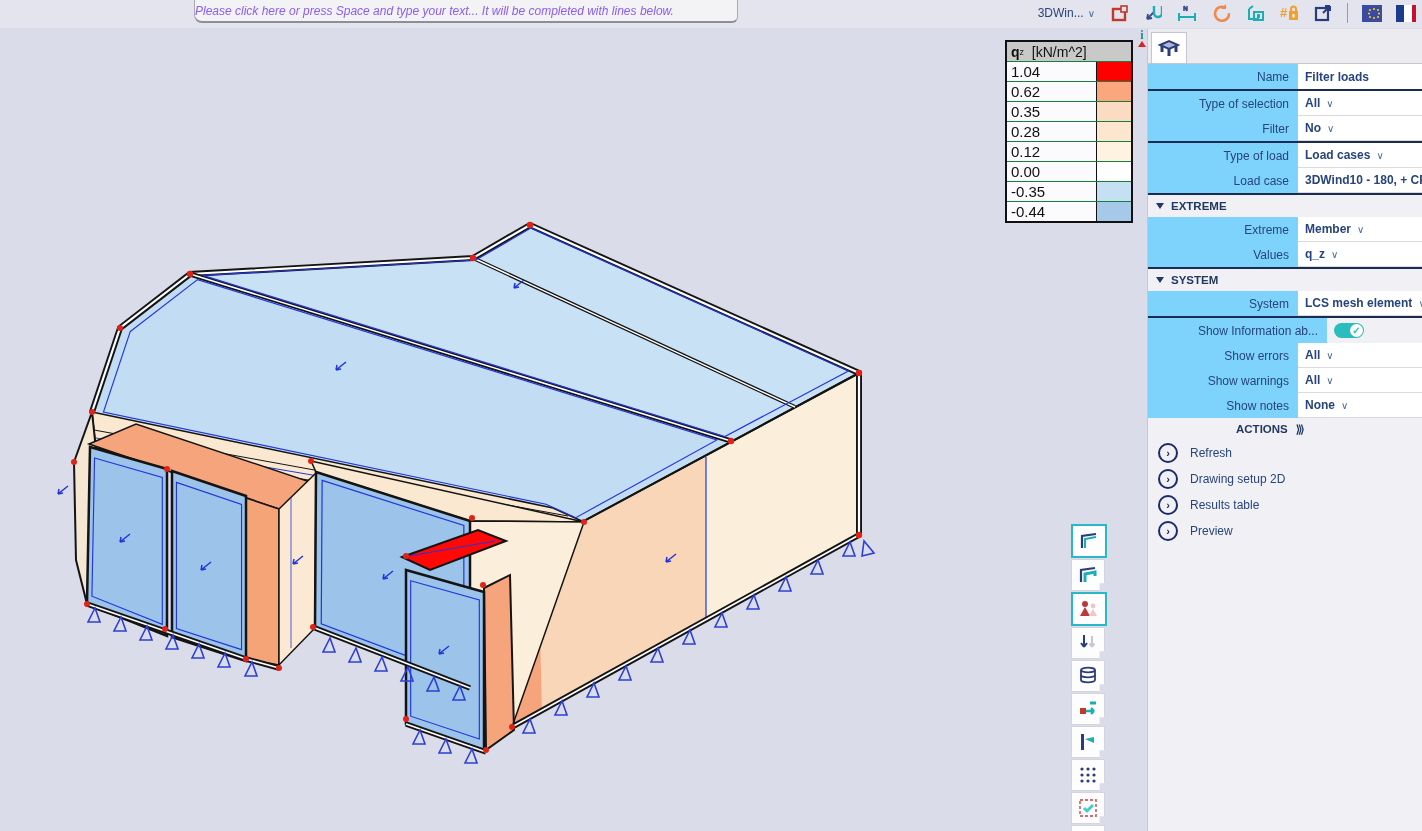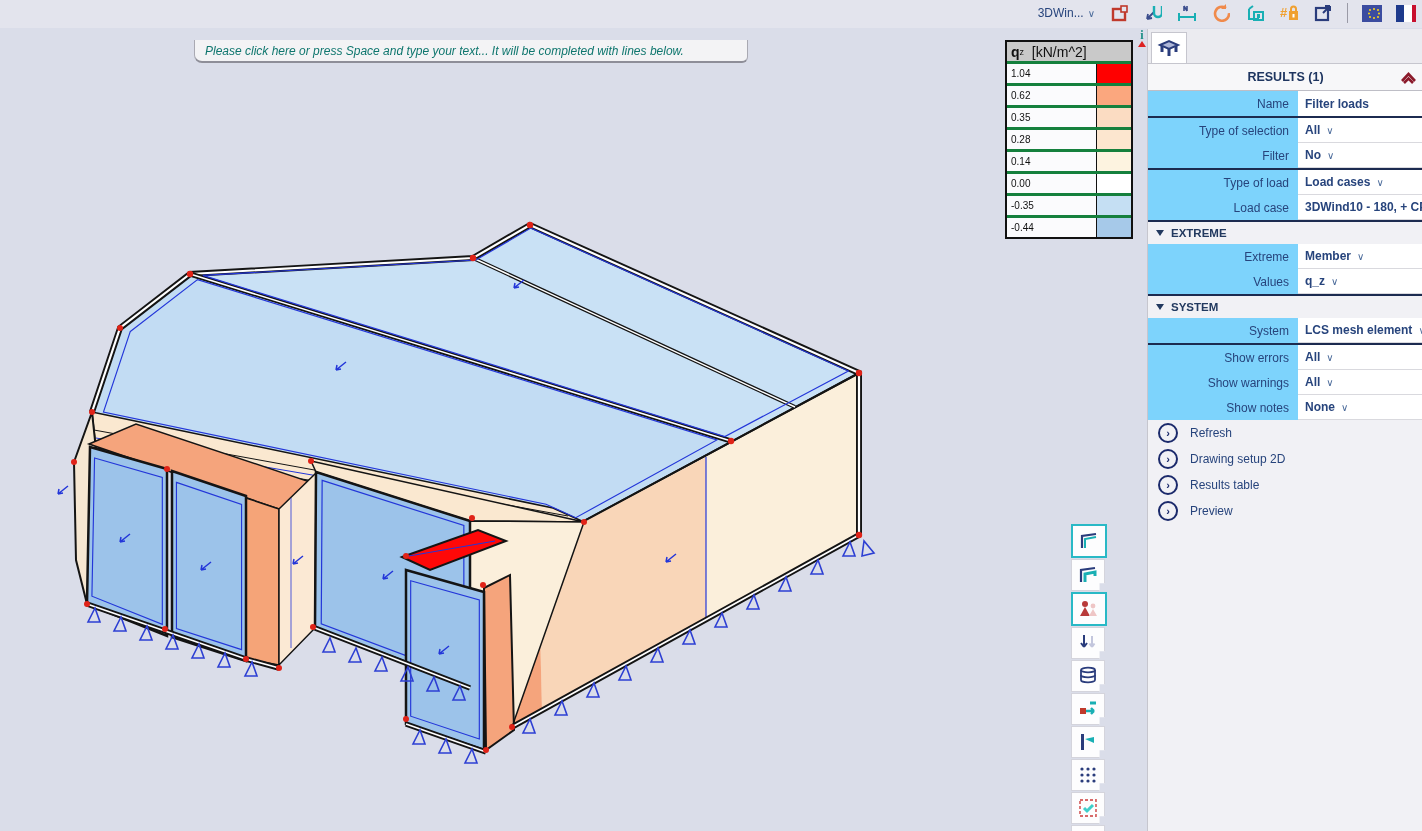--- a/index.html
+++ b/index.html
@@ -2,30 +2,30 @@
 <html><head>
 <meta charset="utf-8">
 <style>
   html,body{margin:0;padding:0;}
   body{width:1422px;height:831px;overflow:hidden;background:#DADDE9;
        font-family:"Liberation Sans",sans-serif;position:relative;}
   
   .topbar{position:absolute;left:0;top:0;width:1422px;height:28px;background:#E3E4ED;z-index:30;}
   .cmdline{position:absolute;left:194px;top:0;width:542px;height:21px;background:#F3F3F5;
            border:1px solid #A9A9B2;border-top:none;border-bottom:2px solid #8E8E98;
-           border-radius:0 0 6px 8px;display:flex;align-items:center;padding-left:10px;
-           font-style:italic;color:#0f766e;font-size:12px;margin-top:40px;}
+           border-radius:0 0 6px 8px;display:flex;align-items:center;
+           font-style:italic;color:#8b5cf6;font-size:12px;}
   .ttools{position:absolute;right:0;top:0;height:26px;display:flex;align-items:center;gap:14px;padding-right:6px;}
   .vdrop{color:#27447C;font-size:12px;display:flex;align-items:center;gap:4px;cursor:pointer;}
   .chev{font-size:10px;color:#4A6A9A;}
   .ticon{width:20px;height:20px;display:flex;align-items:center;justify-content:center;}
   .tsep{width:1px;height:20px;background:#9a9aa6;}
   
   .legend{position:absolute;left:1005px;top:40px;width:124px;border:2px solid #111;background:#FBFBFD;z-index:20;}
-  .legrow{display:flex;height:19px;border-top:3px solid #15803d;font-size:10px;color:#111;}
+  .legrow{display:flex;height:19px;border-top:1px solid #15803d;font-size:15px;color:#111;}
   .legrow:first-child{border-top:none;background:#C9C9C9;font-size:14px;}
   .legval{flex:1;padding:0 0 0 4px;display:flex;align-items:center;background:transparent;}
   .legsw{width:34px;border-left:1px solid #111;}
   .leghead{display:flex;align-items:center;padding-left:4px;height:20px;}
   sub{font-size:9px;}
   
   .panel{position:absolute;left:1147px;top:29px;width:275px;height:802px;background:#F1F1F5;
          border-left:1px solid #C6C6CE;z-index:40;font-size:12px;color:#27447C;}
   .tabstrip{height:34px;background:#EBEBF0;border-bottom:1px solid #C6C6CE;display:flex;align-items:flex-end;}
   .tab{width:34px;height:30px;background:#FFF;border:1px solid #C6C6CE;border-bottom:none;margin-left:3px;
@@ -299,21 +299,21 @@
     </div>
   <div class="legrow">
       <div class="legval">0.35</div>
       <div class="legsw" style="background-color: rgb(251, 220, 194);"></div>
     </div>
   <div class="legrow">
       <div class="legval">0.28</div>
       <div class="legsw" style="background-color: rgb(252, 230, 207);"></div>
     </div>
   <div class="legrow">
-      <div class="legval">0.14</div>
+      <div class="legval">0.12</div>
       <div class="legsw" style="background-color: rgb(253, 243, 224);"></div>
     </div>
   <div class="legrow">
       <div class="legval">0.00</div>
       <div class="legsw" style="background-color: rgb(255, 255, 255);"></div>
     </div>
   <div class="legrow">
       <div class="legval">-0.35</div>
       <div class="legsw" style="background-color: rgb(197, 223, 243);"></div>
     </div>
@@ -407,31 +407,20 @@
   <div class="tabstrip">
     <div class="tab">
       <svg width="24" height="22">
           <g stroke="#2A3C7C" stroke-width="2" fill="#AEB6D8">
             <polygon points="3,8 12,4 21,8 12,12"></polygon>
             <path d="M5,9 v6 M19,9 v6 M12,12 v7" fill="none" stroke-width="3"></path>
           </g>
         </svg>
     </div>
   </div>
-  <div class="ptitle">
-    <span>RESULTS (1)</span>
-    <span class="pin">
-      <svg width="17" height="16">
-          <g fill="none" stroke="#8B1A2B" stroke-width="2.6">
-            <path d="M2,13 L8.5,6 L15,13"></path>
-            <path d="M4,15 L8.5,10.5 L13,15"></path>
-          </g>
-        </svg>
-    </span>
-  </div>
 
   <div class="prow namerow">
     <div class="plab">Name</div>
     <div class="pval">Filter loads</div>
   </div>
   <div class="navydiv"></div>
 
   <div class="prow">
     <div class="plab">Type of selection</div>
     <div class="pval">
@@ -490,20 +479,28 @@
   <div class="prow">
     <div class="plab">System</div>
     <div class="pval">
       <span>LCS mesh element</span>
         <span class="chev">∨</span>
     </div>
   </div>
   <div class="navydiv"></div>
 
   <div class="prow">
+    <div class="plab" style="width:170px">Show Information ab...</div>
+    <div class="pval" style="background:#F1F1F5;border-bottom:none">
+      <span class="toggle ton">
+          <span class="knob">✓</span>
+        </span>
+    </div>
+  </div>
+  <div class="prow">
     <div class="plab">Show errors</div>
     <div class="pval">
       <span>All</span>
         <span class="chev">∨</span>
     </div>
   </div>
   <div class="prow">
     <div class="plab">Show warnings</div>
     <div class="pval">
       <span>All</span>
@@ -511,20 +508,24 @@
     </div>
   </div>
   <div class="prow">
     <div class="plab">Show notes</div>
     <div class="pval">
       <span>None</span>
         <span class="chev">∨</span>
     </div>
   </div>
 
+  <div class="acthead">
+    <span>ACTIONS</span>
+    <span class="actchev">⟩⟩⟩</span>
+  </div>
   <div class="actitem">
     <span class="actcirc">›</span>
     <span>Refresh</span>
   </div>
   <div class="actitem">
     <span class="actcirc">›</span>
     <span>Drawing setup 2D</span>
   </div>
   <div class="actitem">
     <span class="actcirc">›</span>

